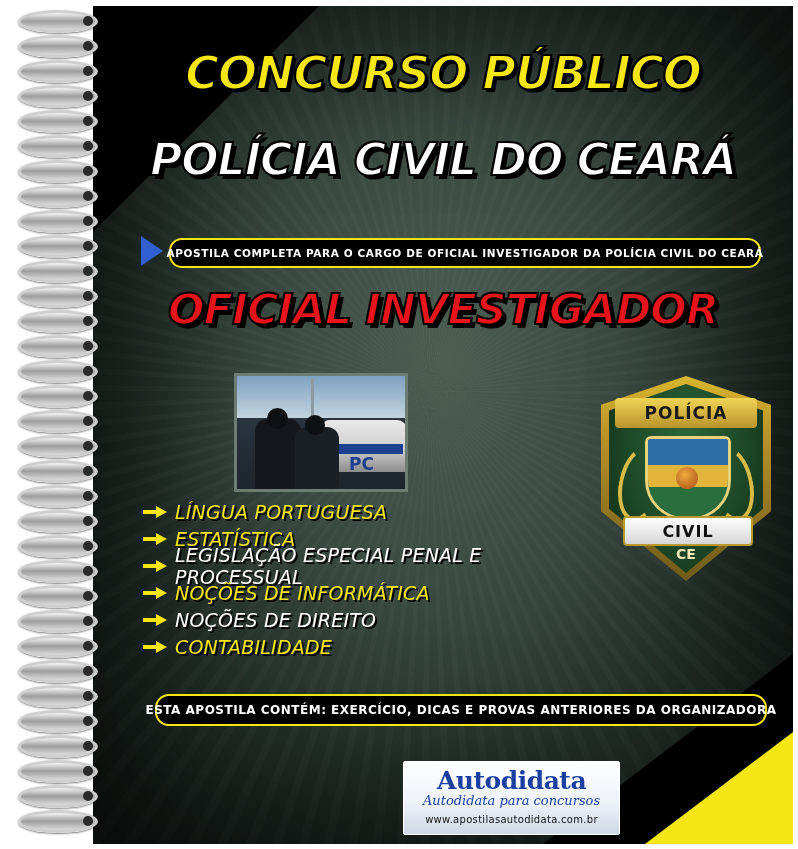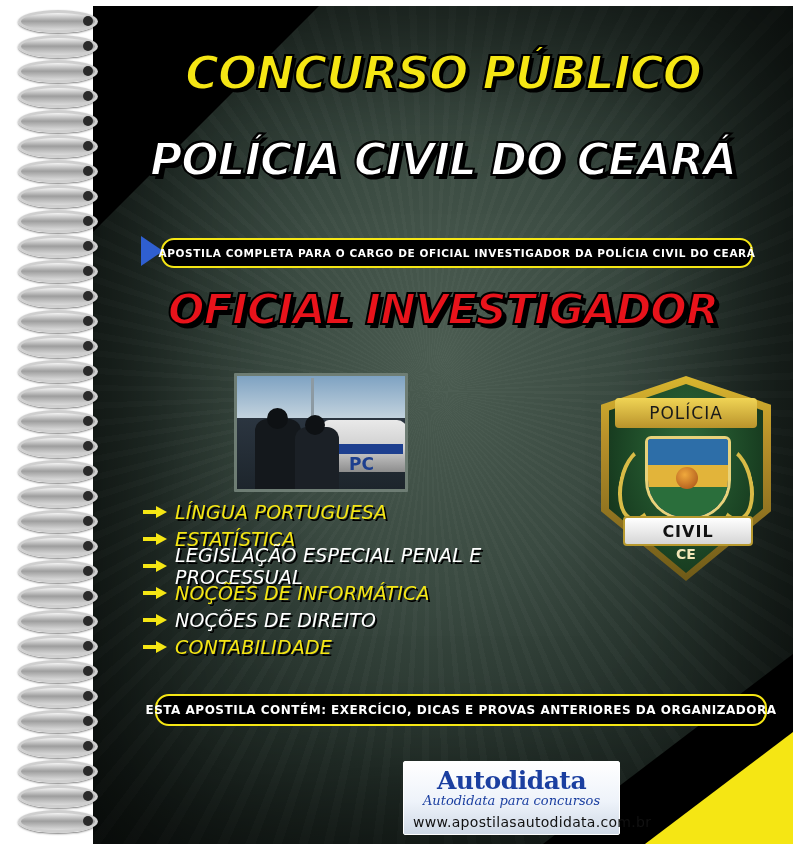--- a/index.html
+++ b/index.html
@@ -42,21 +42,21 @@
   
   .t1{position:absolute;left:0;right:0;top:40px;text-align:center;
       font-family:"DejaVu Sans",sans-serif;font-weight:bold;font-style:italic;
       font-size:46px;letter-spacing:-1px;color:#f5e614;
       -webkit-text-stroke:2px #000;text-shadow:3px 3px 0 #000,-1px -1px 0 #000;}
   .t2{position:absolute;left:0;right:0;top:128px;text-align:center;
       font-family:"DejaVu Sans",sans-serif;font-weight:bold;font-style:italic;
       font-size:44px;letter-spacing:-1px;color:#ffffff;
       -webkit-text-stroke:2px #000;text-shadow:4px 4px 0 #000,-1px -1px 0 #000;}
 
-  .ribbon{position:absolute;left:68px;top:232px;width:588px;height:26px;
+  .ribbon{position:absolute;left:76px;top:232px;width:588px;height:26px;
       background:#000;border:2px solid #f5e614;border-radius:13px;
       display:flex;align-items:center;justify-content:center;}
   .ribbon span{color:#ffffff;font-size:10.5px;font-weight:bold;letter-spacing:.6px;
       font-family:"DejaVu Sans",sans-serif;white-space:nowrap;}
   .ribbon-arrow{position:absolute;left:48px;top:230px;width:0;height:0;
       border-left:22px solid #2f5fd0;border-top:15px solid transparent;border-bottom:15px solid transparent;}
 
   .t3{position:absolute;left:0;right:0;top:278px;text-align:center;
       font-family:"DejaVu Sans",sans-serif;font-weight:bold;font-style:italic;
       font-size:43px;letter-spacing:-1px;color:#e8131b;
@@ -87,21 +87,21 @@
   .badge .plate{position:absolute;inset:0;
       background:linear-gradient(180deg,#d9b62e 0%,#b8912a 30%,#6e5a18 100%);
       clip-path:polygon(50% 0%,100% 14%,100% 66%,50% 100%,0% 66%,0% 14%);
       border-radius:4px;}
   .badge .inner{position:absolute;left:8px;top:8px;right:8px;bottom:8px;
       background:radial-gradient(ellipse at 50% 35%,#2e6b3a 0%,#1b4424 60%,#102815 100%);
       clip-path:polygon(50% 0%,100% 14%,100% 66%,50% 100%,0% 66%,0% 14%);}
   .badge .topband{position:absolute;left:14px;top:22px;width:142px;height:30px;
       background:linear-gradient(180deg,#f0d455,#b9932b);border-radius:4px;
       display:flex;align-items:center;justify-content:center;}
-  .badge .topband span{font-family:"DejaVu Sans",sans-serif;font-weight:normal;font-size:17px;color:#1a1a1a;letter-spacing:1px;}
+  .badge .topband span{font-family:"DejaVu Sans",sans-serif;font-weight:bold;font-size:17px;color:#1a1a1a;letter-spacing:1px;}
   .badge .shield{position:absolute;left:44px;top:60px;width:80px;height:78px;
       background:radial-gradient(circle at 50% 35%,#6fa5d8,#2c5e93 60%,#1a3a5e);
       border:3px solid #e8d27a;border-radius:6px 6px 40px 40px;overflow:hidden;}
   .badge .shield .s1{position:absolute;left:0;top:0;right:0;height:26px;background:#2d6ea8;}
   .badge .shield .s2{position:absolute;left:0;top:26px;right:0;height:22px;background:#e2b43a;}
   .badge .shield .s3{position:absolute;left:0;top:48px;right:0;bottom:0;background:#2a6e3b;}
   .badge .shield .dot{position:absolute;left:28px;top:28px;width:22px;height:22px;border-radius:50%;
       background:radial-gradient(circle at 40% 35%,#f0a93c,#a34b16);}
   .badge .leaf{position:absolute;top:70px;width:34px;height:68px;border-radius:50%;
       border:4px solid #d8bb46;border-right-color:transparent;border-top-color:transparent;}
@@ -133,21 +133,21 @@
   .footribbon span{color:#ffffff;font-family:"DejaVu Sans",sans-serif;font-weight:bold;
       font-size:12px;letter-spacing:.5px;white-space:nowrap;}
 
   
   .logo{position:absolute;left:310px;top:755px;width:215px;height:72px;
       background:linear-gradient(180deg,#ffffff 0%,#eef3fa 55%,#cfd9e6 100%);
       border:1px solid #ffffff;border-radius:2px;text-align:center;}
   .logo .l1{font-family:"DejaVu Serif",serif;font-weight:bold;font-size:25px;color:#1b3fa0;
       letter-spacing:-.5px;margin-top:4px;}
   .logo .l2{font-family:"DejaVu Serif",serif;font-style:italic;font-size:13px;color:#1b3fa0;margin-top:-2px;}
-  .logo .l3{font-family:"DejaVu Sans",sans-serif;font-size:14px;color:#111;margin-top:6px;letter-spacing:.3px;margin-left:9px;}
+  .logo .l3{font-family:"DejaVu Sans",sans-serif;font-size:10px;color:#111;margin-top:6px;letter-spacing:.3px;}
 </style>
 </head>
 <body>
 
 <div id="page">
 
   <div class="cover">
     <div class="rays"></div>
     <div class="vign"></div>
     <div class="corner-tl"></div>

